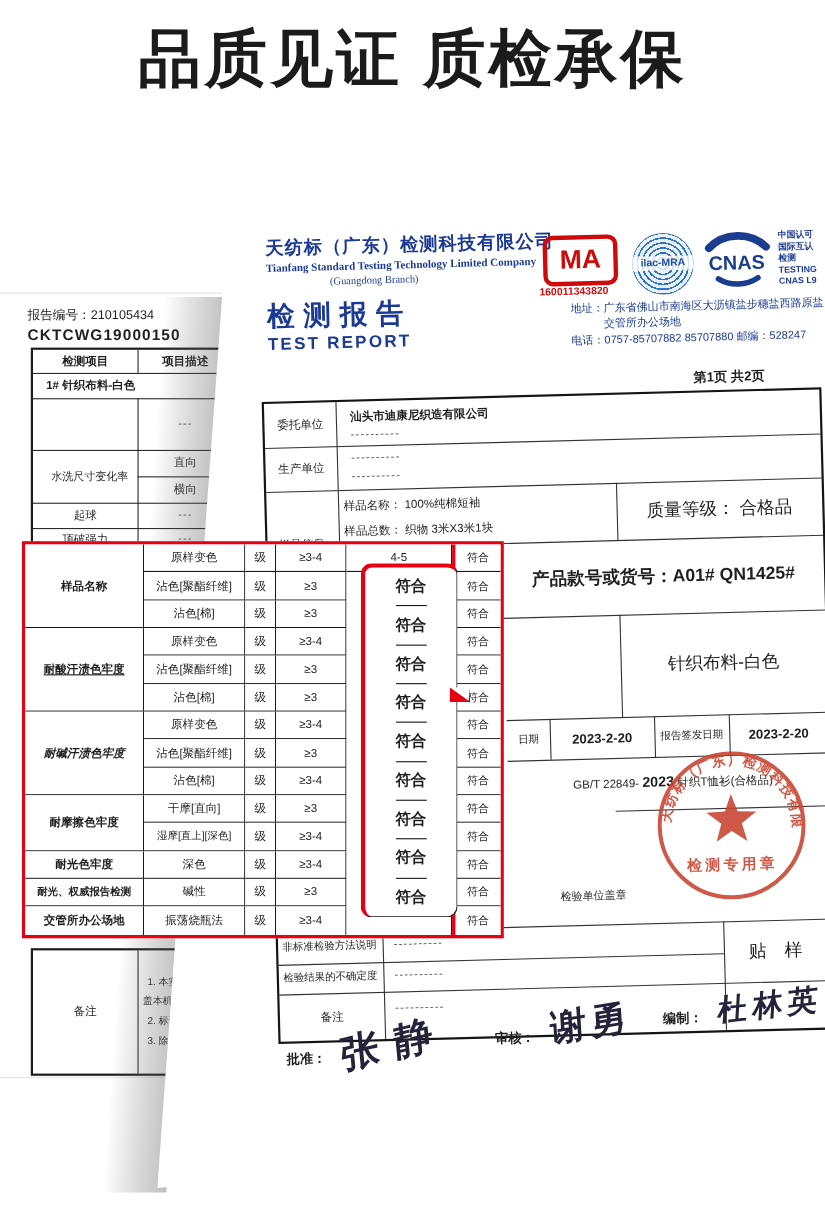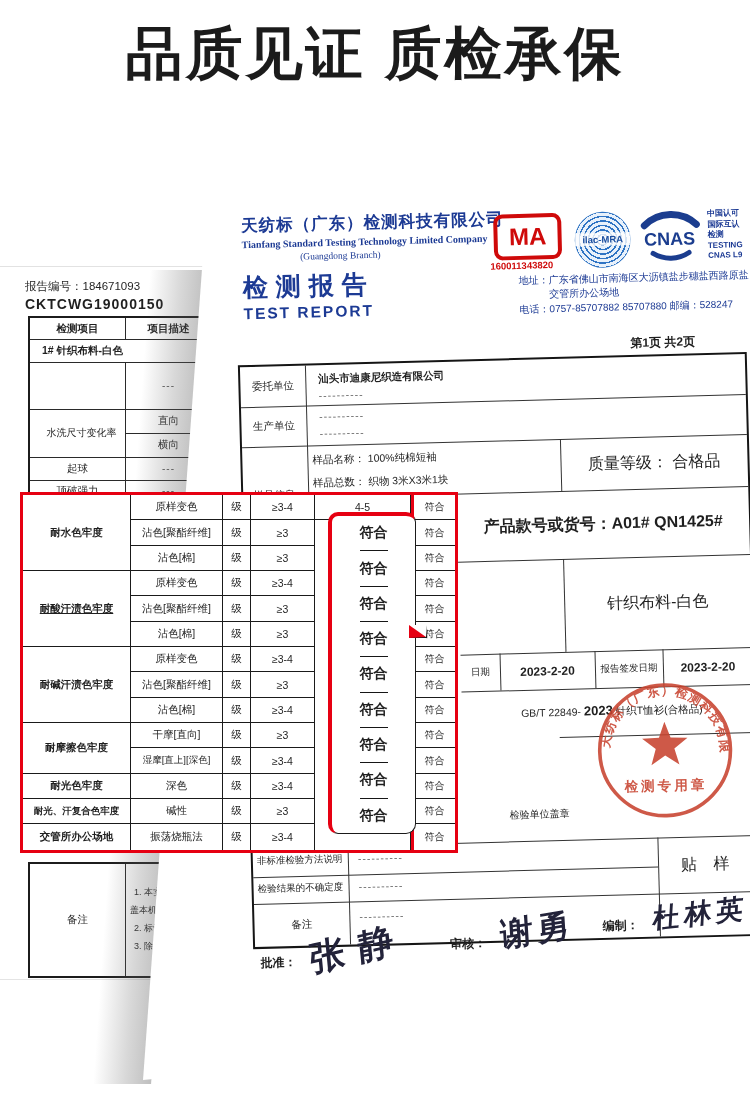--- a/index.html
+++ b/index.html
@@ -62,21 +62,21 @@
   .dash{color:#555;letter-spacing:1px;font-size:10px;}
 </style>
 </head>
 <body>
 
 <div id="stage">
 
   <div class="t" id="main-title">品质见证 质检承保</div>
 
   <div class="abs" id="doc-left">
-    <div class="t" style="left:55px;top:12px;font-size:11.5px;">报告编号：184671093</div>
+    <div class="t" style="left:55px;top:12px;font-size:11.5px;">报告编号：210105434</div>
     <div class="t" style="left:55px;top:29px;font-size:14px;font-weight:bold;letter-spacing:1px;">CKTCWG19000150</div>
 
     <div class="ltab" style="left:58px;top:49px;width:182px;height:183px;">
       <div class="vl" style="left:95px;top:0;width:1px;height:21px;"></div>
       <div class="hl" style="left:0;top:21px;width:182px;height:1px;"></div>
       <div class="hl" style="left:0;top:44px;width:182px;height:1px;"></div>
       <div class="vl" style="left:95px;top:44px;width:1px;height:139px;"></div>
       <div class="hl" style="left:0;top:91px;width:182px;height:1px;"></div>
       <div class="hl" style="left:95px;top:115px;width:87px;height:1px;"></div>
       <div class="hl" style="left:0;top:139px;width:182px;height:1px;"></div>
@@ -215,26 +215,26 @@
             <textPath href="#ringpath" startOffset="2%">天纺标（广东）检测科技有限公司</textPath>
           </text>
           <polygon points="67.5,40 73.1,55.3 89.4,55.9 76.5,65.9 81,81.6 67.5,72.5 54,81.6 58.5,65.9 45.6,55.9 61.9,55.3" fill="#c8432f"></polygon>
           <text x="67.5" y="106" text-anchor="middle" font-size="13" font-weight="bold" fill="#c8432f" letter-spacing="3">检测专用章</text>
         </svg>
       </div>
     </div>
   </div>
 
   <div id="red-table">
-    <div class="catc" style="grid-column:1;grid-row:1/4;">耐水色牢度</div>
+    <div class="catc" style="grid-column:1;grid-row:1/4;">样品名称</div>
     <div class="catc" style="grid-column:1;grid-row:4/7;text-decoration:underline;">耐酸汗渍色牢度</div>
-    <div class="catc" style="grid-column:1;grid-row:7/10;">耐碱汗渍色牢度</div>
+    <div class="catc" style="grid-column:1;grid-row:7/10;font-style:italic;">耐碱汗渍色牢度</div>
     <div class="catc" style="grid-column:1;grid-row:10/12;">耐摩擦色牢度</div>
     <div class="catc" style="grid-column:1;grid-row:12/13;">耐光色牢度</div>
-    <div class="catc" style="grid-column:1;grid-row:13/14;font-size:9.5px;">耐光、汗复合色牢度</div>
+    <div class="catc" style="grid-column:1;grid-row:13/14;font-size:9.5px;">耐光、权威报告检测</div>
     <div class="catc nb" style="grid-column:1;grid-row:14/15;">交管所办公场地</div>
 
     <div style="grid-column:2;grid-row:1;">原样变色</div>
     <div style="grid-column:2;grid-row:2;">沾色[聚酯纤维]</div>
     <div style="grid-column:2;grid-row:3;">沾色[棉]</div>
     <div style="grid-column:2;grid-row:4;">原样变色</div>
     <div style="grid-column:2;grid-row:5;">沾色[聚酯纤维]</div>
     <div style="grid-column:2;grid-row:6;">沾色[棉]</div>
     <div style="grid-column:2;grid-row:7;">原样变色</div>
     <div style="grid-column:2;grid-row:8;">沾色[聚酯纤维]</div>

